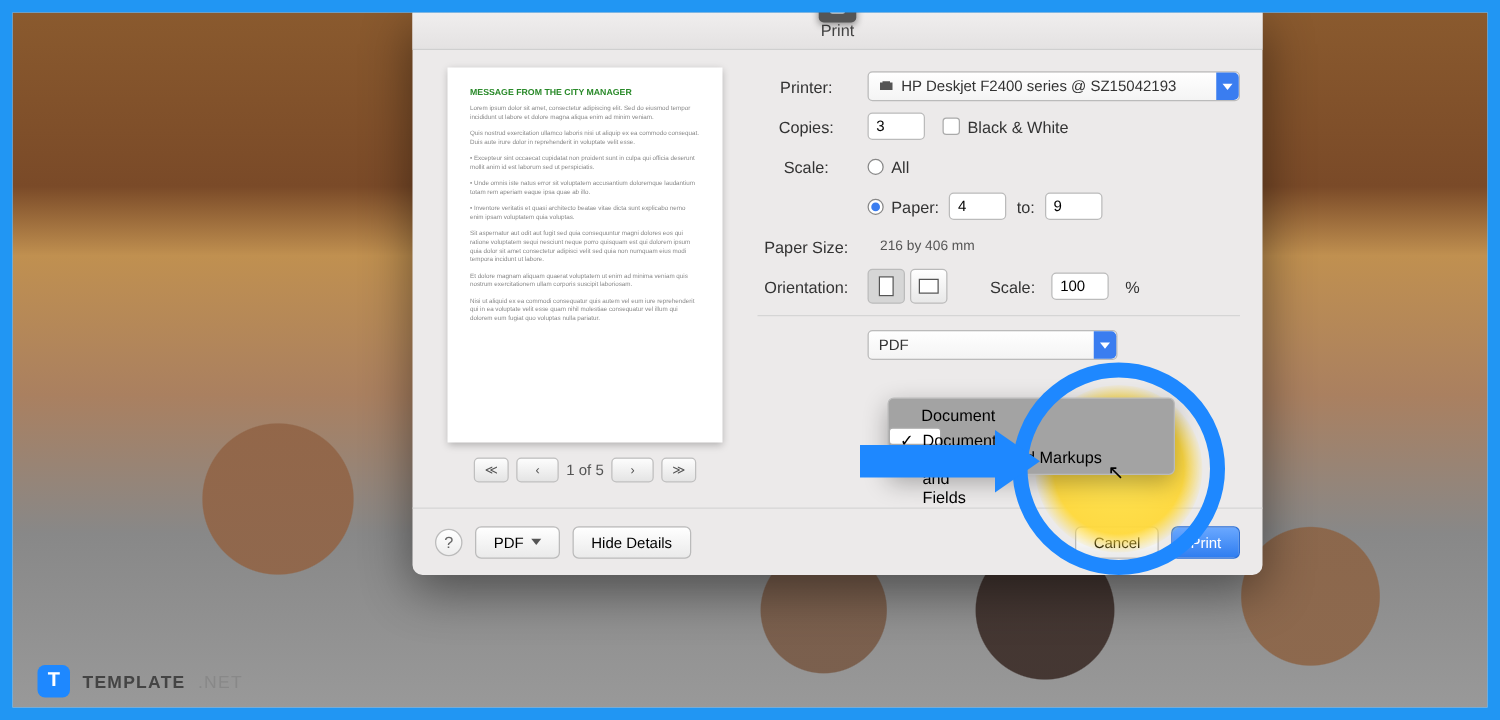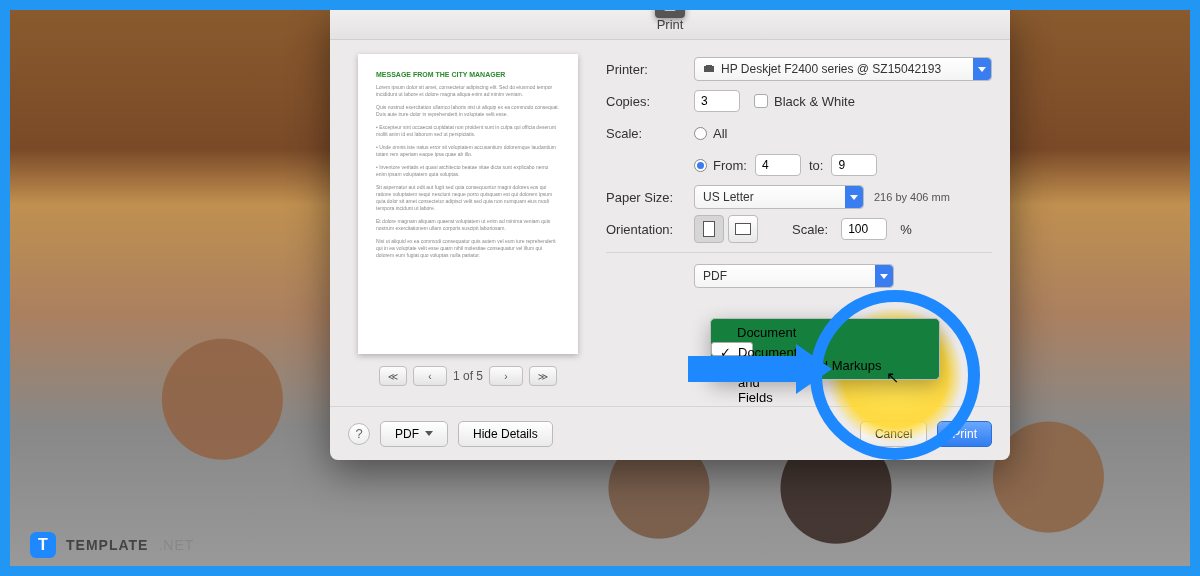--- a/index.html
+++ b/index.html
@@ -20,35 +20,35 @@
   .dlg-body { flex:1; display:flex; padding: 14px 18px 4px 18px; gap: 18px; }
   .preview-col { width: 240px; display:flex; flex-direction:column; align-items:center; }
   .page-preview { width: 220px; height: 300px; background:#fff; box-shadow: 0 2px 6px rgba(0,0,0,.25); padding: 16px 18px; font-size: 5px; color:#888; line-height:1.4; overflow:hidden;}
   .page-preview .h{color:#2a8a2a;font-weight:bold;font-size:7px;margin-bottom:4px;}
   .page-preview p{margin-bottom:6px;}
   .pager { margin-top: 12px; display:flex; align-items:center; gap:6px; font-size:12px; color:#555;}
   .pgbtn { width:34px; height:20px; background:linear-gradient(#fdfdfd,#e4e4e4); border:1px solid #bfbfbf; border-radius:4px; display:flex; align-items:center; justify-content:center; font-size:10px; color:#555;}
   .pgbtn.sm{width:28px;}
   .form-col { flex:1; font-size:13px; color:#333;}
   .row { display:flex; align-items:center; min-height:30px; margin-bottom:2px;}
-  .lbl { width:88px; text-align:left; padding-right:10px; color:#333;}
+  .lbl { width:88px; text-align:center; padding-right:10px; color:#333;}
   .dd { flex:1; height:24px; background:linear-gradient(#fff,#f4f4f4); border:1px solid #bbb; border-radius:4px; display:flex; align-items:center; padding:0 8px; position:relative; font-size:12px;}
   .dd .arrw{ position:absolute; right:0; top:0; bottom:0; width:18px; background:#3a7df0; border-radius:0 4px 4px 0; display:flex; align-items:center; justify-content:center;}
   .dd .arrw::before{content:"";border-left:4px solid transparent;border-right:4px solid transparent;border-top:5px solid #fff;}
   .txt { width:60px; height:22px; border:1px solid #bbb; border-radius:4px; background:#fff; padding:0 6px; font-size:12px;}
   .txt.sm{width:46px;}
   .chk{width:14px;height:14px;border:1px solid #aaa;border-radius:3px;background:#fff;margin-right:6px;}
   .rad{width:13px;height:13px;border:1px solid #888;border-radius:50%;background:#fff;margin-right:6px;display:inline-flex;align-items:center;justify-content:center;}
   .rad.on::after{content:"";width:7px;height:7px;background:#3a7df0;border-radius:50%;}
   .orient-btn{width:30px;height:28px;border:1px solid #bbb;background:linear-gradient(#fff,#e8e8e8);border-radius:4px;display:flex;align-items:center;justify-content:center;margin-right:4px;}
   .orient-btn span{width:12px;height:16px;border:1px solid #555;background:#fff;position:relative;}
   .orient-btn.land span{width:16px;height:12px;}
   .orient-btn.active{background:#d6d6d6;}
   .sep{height:1px;background:#d5d5d5;margin:8px 0;}
-  .submenu { position:absolute; left:710px; top:318px; width:230px; background:#15803d; border:1px solid #bbb; border-radius:5px; box-shadow:0 6px 20px rgba(0,0,0,.3); font-size:13px; padding:4px 0; z-index:12; }
+  .submenu { position:absolute; left:710px; top:318px; width:230px; background:#a3a3a3; border:1px solid #bbb; border-radius:5px; box-shadow:0 6px 20px rgba(0,0,0,.3); font-size:13px; padding:4px 0; z-index:12; }
   .submenu .mi{padding:2px 14px 2px 26px; position:relative;}
   .submenu .mi.chk::before{content:"✓";position:absolute;left:8px;}
   .dlg-foot { height:54px; border-top:1px solid #d5d5d5; display:flex; align-items:center; padding:0 18px; gap:10px;}
   .help{width:22px;height:22px;border:1px solid #bbb;border-radius:50%;display:flex;align-items:center;justify-content:center;font-size:13px;color:#666;background:linear-gradient(#fff,#eee);}
   .btn{height:26px;padding:0 14px;border:1px solid #bbb;border-radius:5px;background:linear-gradient(#fff,#eaeaea);font-size:12px;display:flex;align-items:center;gap:6px;}
   .btn.blue{background:linear-gradient(#6aa8ff,#2f7df0);color:#fff;border-color:#2a6fd8;}
   .btn .arrw2{width:0;height:0;border-left:4px solid transparent;border-right:4px solid transparent;border-top:5px solid #555;}
   .spacer{flex:1;}
   .hl-circle{position:absolute;left:810px;top:290px;width:170px;height:170px;border:12px solid #1e88ff;border-radius:50%;z-index:14;pointer-events:none;}
   .hl-yellow{position:absolute;left:828px;top:308px;width:134px;height:134px;background:radial-gradient(circle,#ffe24a 0%,#ffd93a 55%, rgba(255,217,58,0) 72%);border-radius:50%;z-index:11;pointer-events:none;opacity:.95;}
@@ -114,31 +114,27 @@
         <span>Black &amp; White</span>
       </div>
       <div class="row">
         <div class="lbl">Scale:</div>
         <span class="rad"></span>
         <span>All</span>
       </div>
       <div class="row">
         <div class="lbl"></div>
         <span class="rad on"></span>
-        <span>From:</span>
+        <span>Paper:</span>
         <input class="txt sm" style="margin: 0px 8px;" value="4">
         <span>to:</span>
         <input class="txt sm" style="margin-left: 8px;" value="9">
       </div>
       <div class="row">
         <div class="lbl">Paper Size:</div>
-        <div class="dd" style="flex:0 0 170px">
-          <span>US Letter</span>
-          <span class="arrw"></span>
-        </div>
         <span class="size-note">216 by 406 mm</span>
       </div>
       <div class="row">
         <div class="lbl">Orientation:</div>
         <div class="orient-btn active">
             <span></span>
           </div>
         <div class="orient-btn land">
             <span></span>
           </div>

